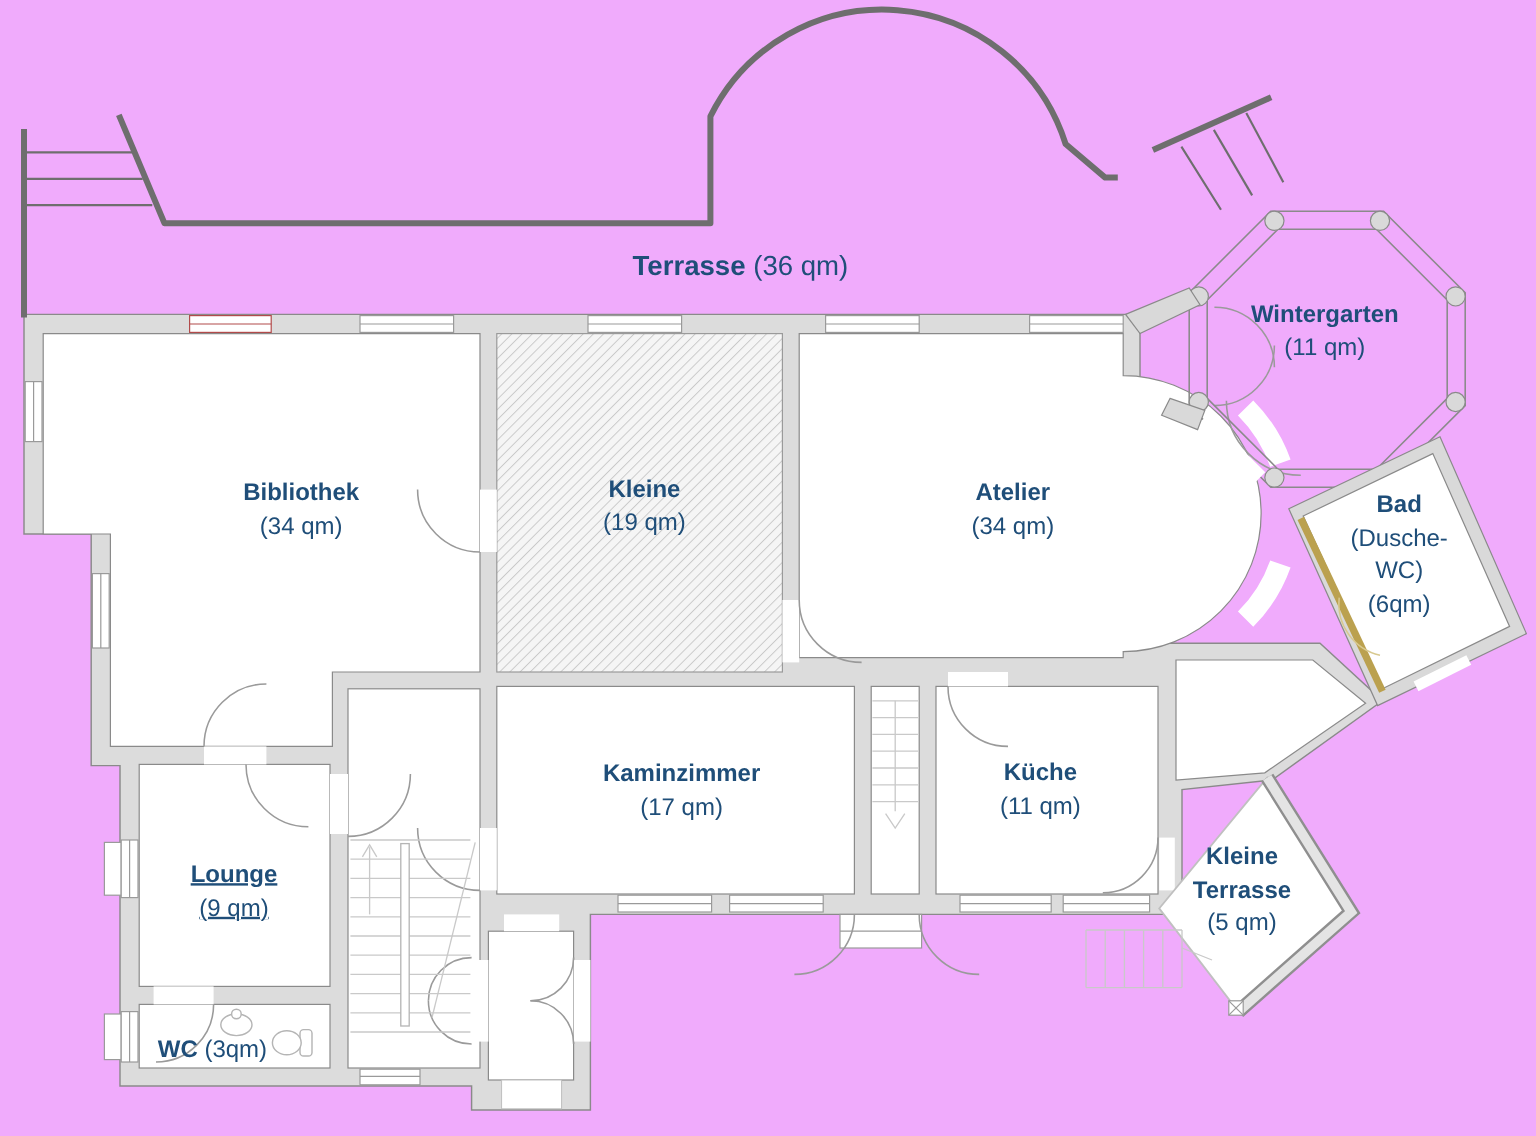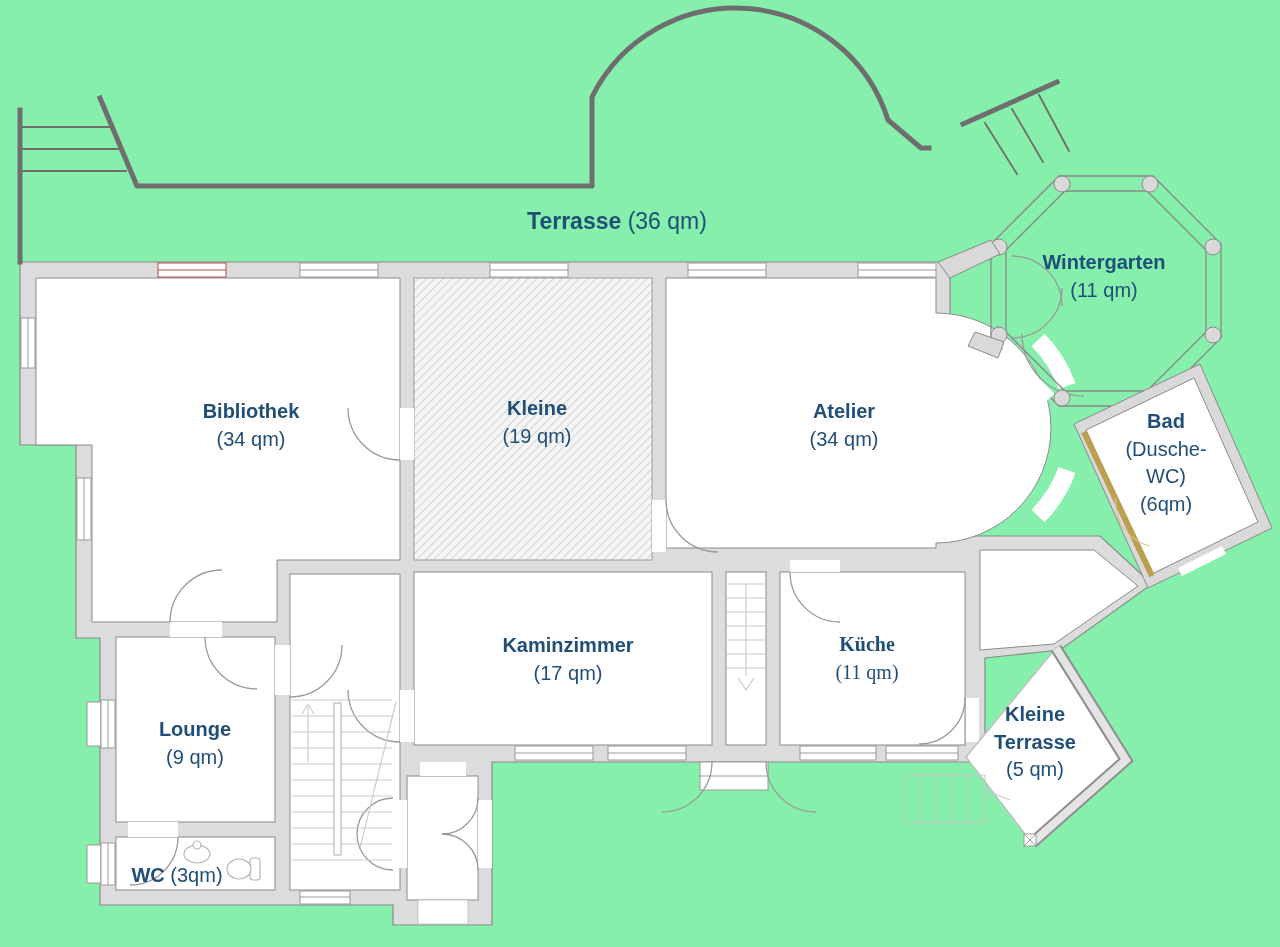--- a/index.html
+++ b/index.html
@@ -1,31 +1,31 @@
 <!DOCTYPE html>
 <html><head>
 <meta charset="utf-8">
 <style>
   html,body{margin:0;padding:0;background:#ffffff;}
-  #stage{position:relative;width:1280px;height:947px;background:#86efac;overflow:hidden;
+  #stage{position:relative;width:1280px;height:947px;background:#f0abfc;overflow:hidden;
          font-family:"Liberation Sans",sans-serif;}
   #plan-svg{position:absolute;left:0;top:0;}
   .room-label{position:absolute;color:#1f4e79;font-size:20px;line-height:1.38;text-align:center;}
   .room-label .nm{font-weight:700;}
   .room-label .blk{display:block;}
   .lbl-terrasse{left:447px;top:206px;width:340px;font-size:23px;}
   .lbl-wintergarten{left:1004px;top:249px;width:200px;}
   .lbl-bibliothek{left:151px;top:398px;width:200px;}
   .lbl-office{left:437px;top:395px;width:200px;}
   .lbl-atelier{left:744px;top:398px;width:200px;}
   .lbl-bad{left:1116px;top:408px;width:100px;}
   .lbl-zwischenraum{left:948px;top:547px;width:210px;}
   .lbl-kaminzimmer{left:468px;top:632px;width:200px;}
-  .lbl-kueche{left:767px;top:631px;width:200px;font-family:Liberation Serif, serif;}
-  .lbl-lounge{left:95px;top:716px;width:200px;}
+  .lbl-kueche{left:767px;top:631px;width:200px;}
+  .lbl-lounge{left:95px;top:716px;width:200px;text-decoration:underline;}
   .lbl-kleine-terrasse{left:974px;top:701px;width:122px;text-align:center;}
   .lbl-wc{left:92px;top:862px;width:170px;text-align:center;}
 </style>
 </head>
 <body>
 
 <div id="stage">
 
 <svg id="plan-svg" width="1280" height="947" viewBox="0 0 1280 947">
   <defs>

